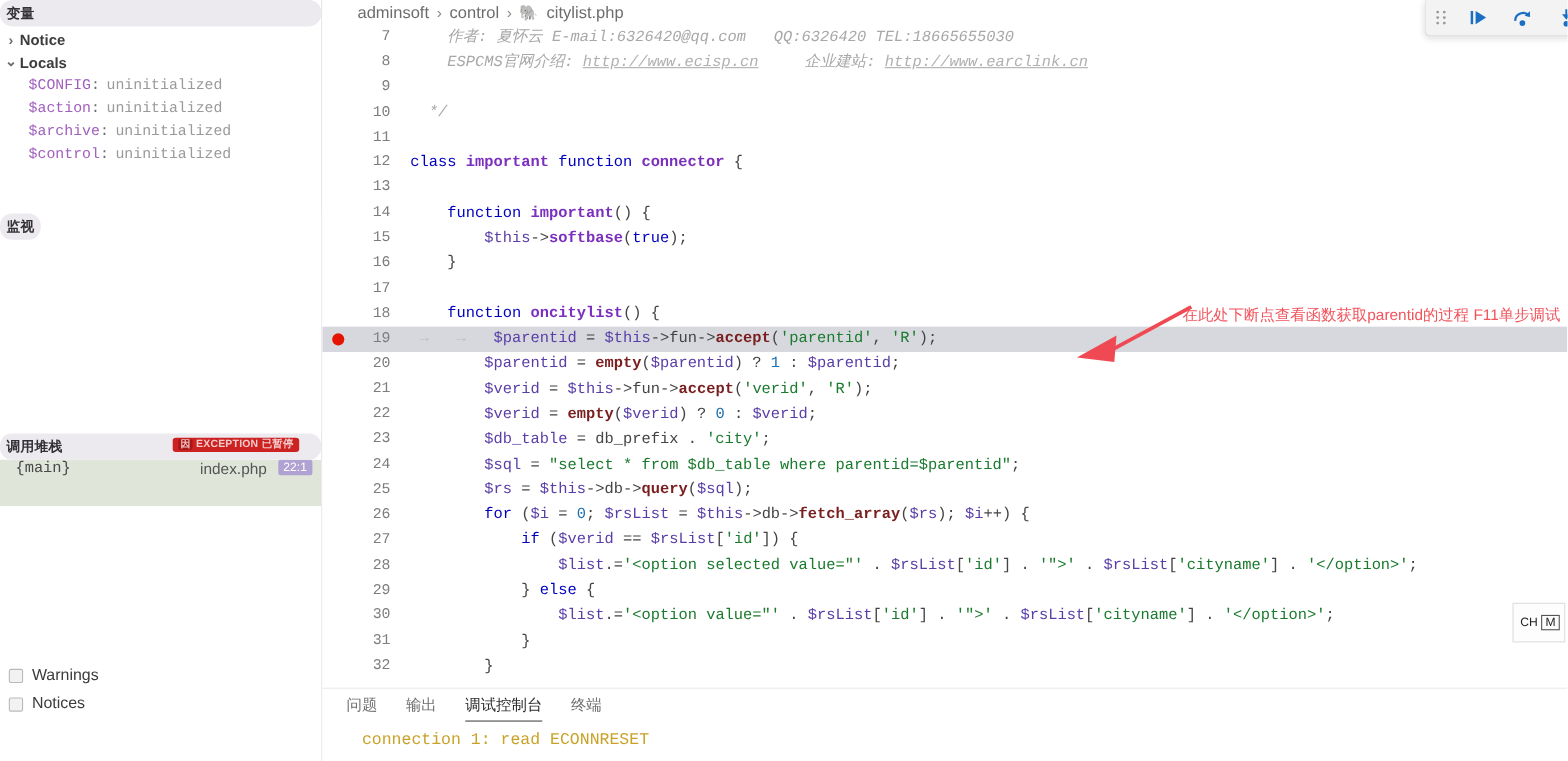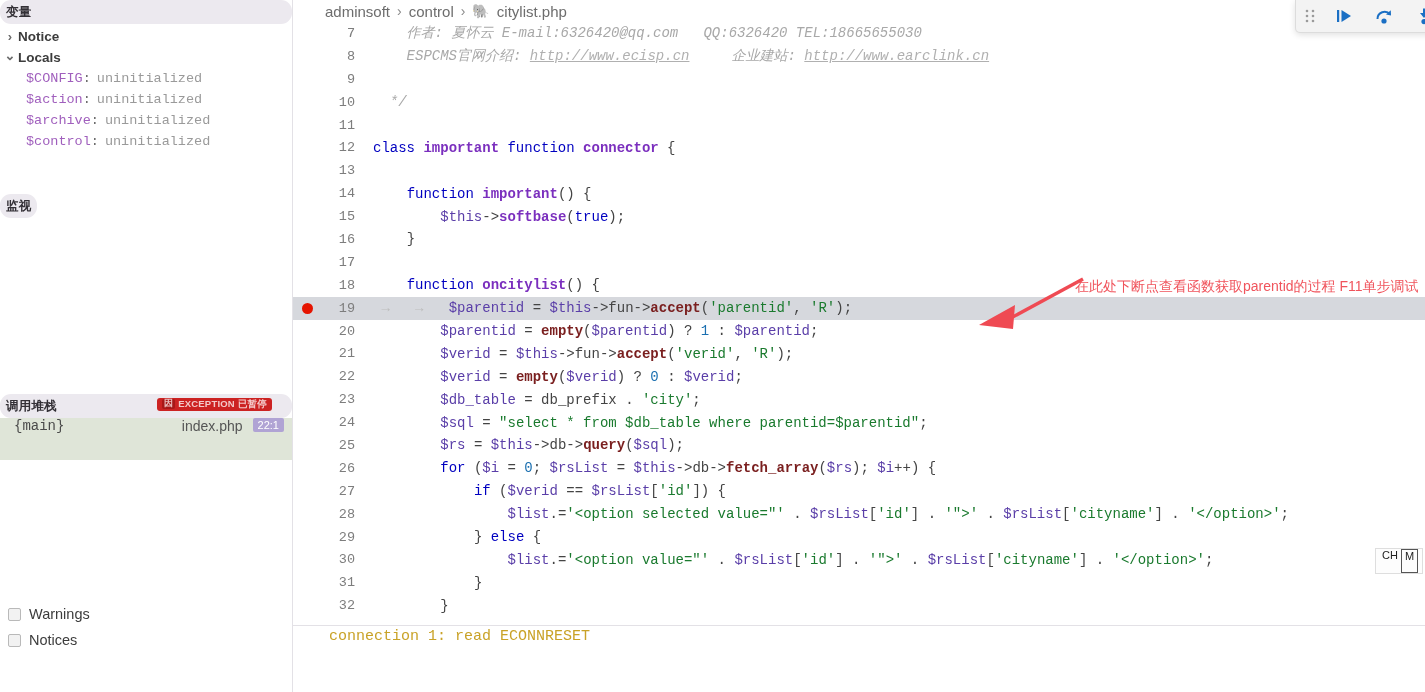--- a/index.html
+++ b/index.html
@@ -190,23 +190,23 @@
     color: #f0545c; font-size: 14px;
     font-family: "Liberation Sans", sans-serif;
     white-space: nowrap; z-index: 30;
     font-weight: normal;
   }
   #arrow-svg { position: absolute; left: 680px; top: 255px; z-index: 30; pointer-events: none; }
 
   
   #ime-indicator {
     position: absolute; right: 2px; top: 548px;
-    width: 48px; height: 26px;
+    width: 48px; height: 36px;
     background: #fdfdfd; border: 1px solid #dedede;
-    display: flex; gap: 3px;
+    display: flex; align-items: center; gap: 3px;
     padding-left: 6px; z-index: 35;
     font-size: 11px; color: #222;
     font-family: "Liberation Sans", sans-serif;
   }
   #ime-indicator .ime-box {
     border: 1px solid #555; padding: 0px 3px; font-size: 11px;
   }
 
   
   #bottom-panel {
@@ -402,18 +402,24 @@
       </div>
 
     </div>
 
     <div id="ime-indicator">
       <span>CH</span>
       <span class="ime-box">M</span>
     </div>
 
     <div id="bottom-panel">
+      <div id="panel-tabs">
+        <div class="panel-tab">问题</div>
+        <div class="panel-tab">输出</div>
+        <div class="panel-tab active">调试控制台</div>
+        <div class="panel-tab">终端</div>
+      </div>
       <div id="console-body">
         <div>connection 1: read ECONNRESET</div>
       </div>
     </div>
   </div>
 </div>
 
 </body></html>

